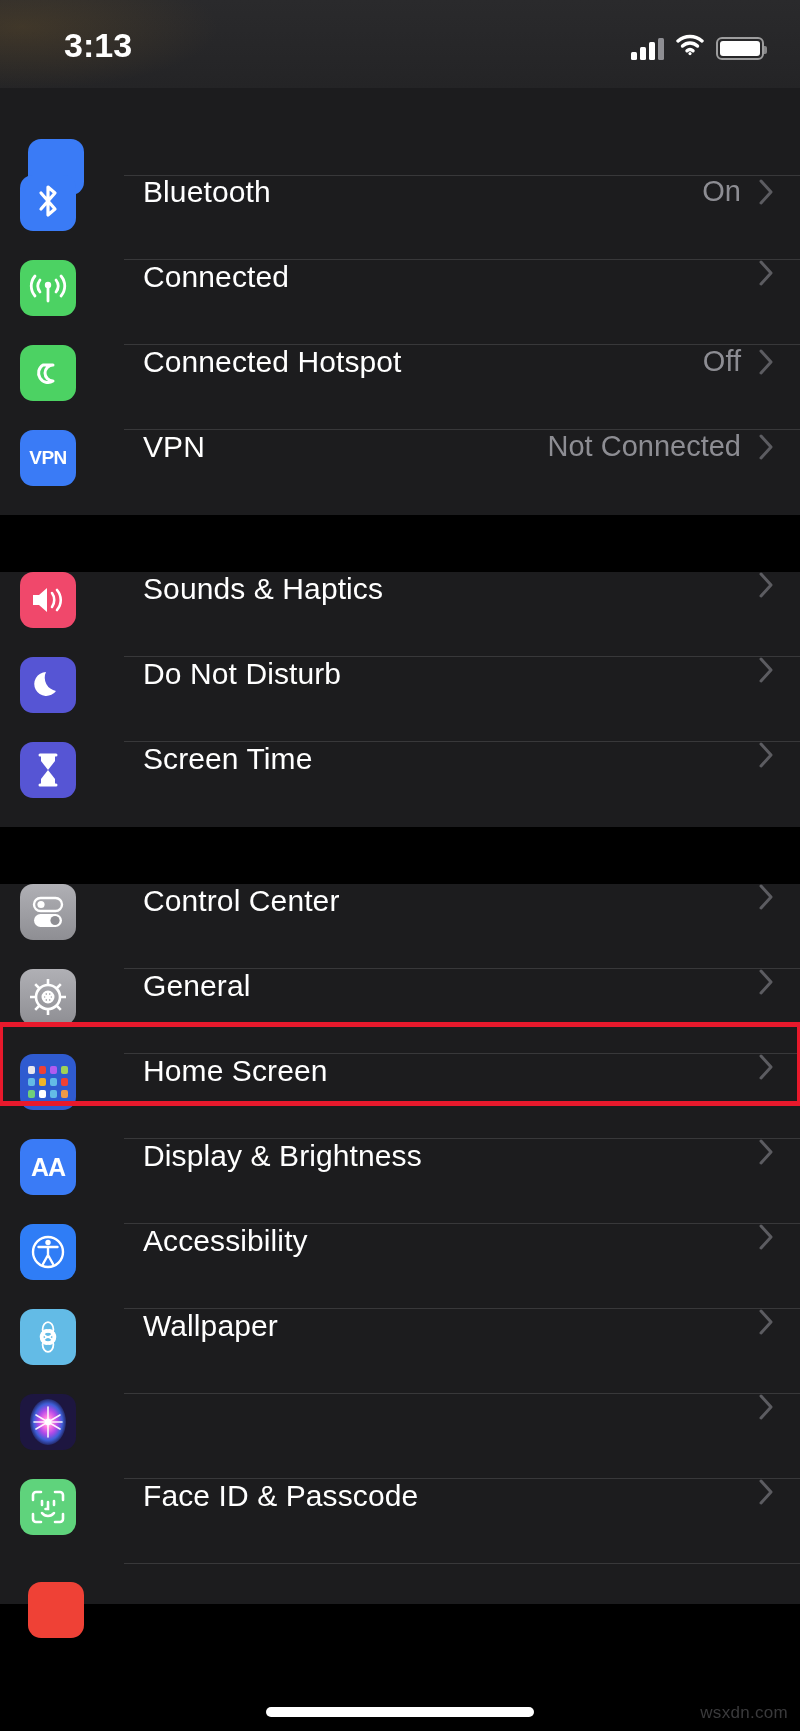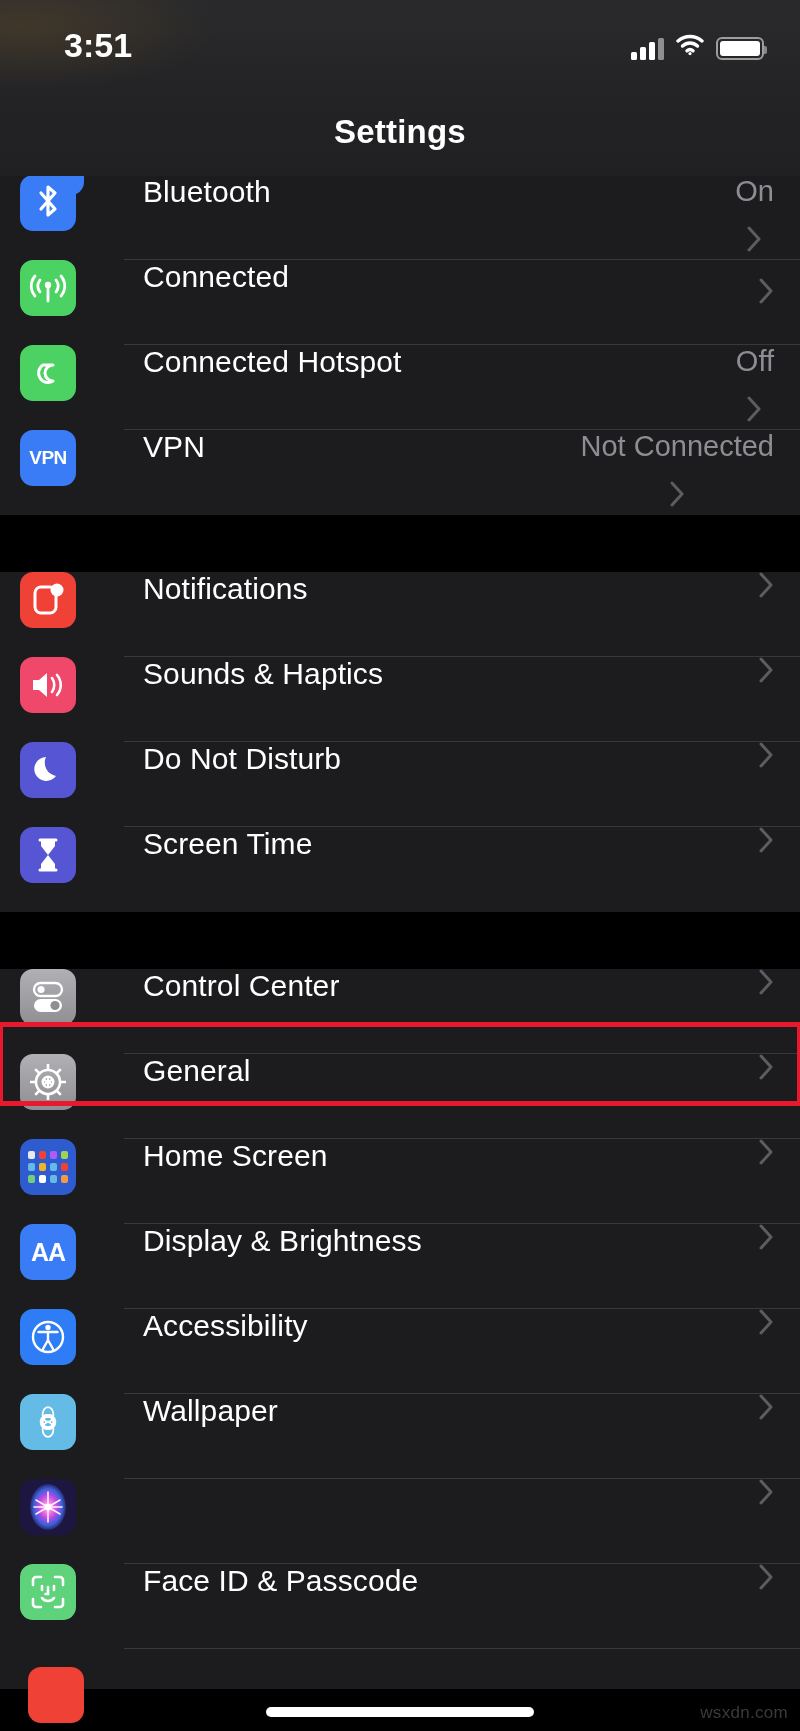--- a/index.html
+++ b/index.html
@@ -163,21 +163,20 @@
     color: #ffffff;
     letter-spacing: 0.1px;
     white-space: nowrap;
   }
   .right {
     margin-left: auto;
     display: flex;
     align-items: center;
     padding-right: 26px;
     gap: 18px;
-    flex-direction: column;
   }
   .value {
     font-size: 29px;
     color: #8d8d93;
     white-space: nowrap;
   }
   .chev {
     width: 15px; height: 26px;
     flex: 0 0 15px;
   }
@@ -350,37 +349,20 @@
               </svg>
           </div>
         </div>
       </div>
     </div>
 
     <div class="gap" style="height:57px;"></div>
 
     <div class="group">
 
-      <div class="row">
-        <div class="icon" style="background:#ef4136;">
-          <svg class="ic-svg" width="34" height="36" viewBox="0 0 34 36">
-            <rect x="4" y="5" width="21" height="26" rx="6" fill="none" stroke="#fff" stroke-width="3"></rect>
-            <circle cx="26" cy="8" r="6.5" fill="#fff"></circle>
-          </svg>
-        </div>
-        <div class="label">Notifications</div>
-        <div class="right">
-          <div class="chev">
-            <svg width="15" height="26" viewBox="0 0 15 26">
-                <path d="M2 2 L12 13 L2 24" fill="none" stroke="#5c5c61" stroke-width="3" stroke-linecap="round" stroke-linejoin="round"></path>
-              </svg>
-          </div>
-        </div>
-        <div class="sep"></div>
-      </div>
 
       <div class="row">
         <div class="icon" style="background:#f0486b;">
           <svg class="ic-svg" width="38" height="32" viewBox="0 0 38 32">
             <path d="M4 11 L10 11 L18 4 L18 28 L10 21 L4 21 Z" fill="#fff"></path>
             <path d="M23 9 C26 13 26 19 23 23" fill="none" stroke="#fff" stroke-width="2.6" stroke-linecap="round"></path>
             <path d="M28 6 C33 12 33 20 28 26" fill="none" stroke="#fff" stroke-width="2.6" stroke-linecap="round"></path>
           </svg>
         </div>
         <div class="label">Sounds &amp; Haptics</div>
@@ -624,21 +606,21 @@
       </div>
 
       <div class="row" style="height:40px;">
         <div class="partial-icon-bottom" style="background:#ef4136;"></div>
       </div>
     </div>
   </div>
 
   <div class="statusbar">
     <div class="sb-glow"></div>
-    <div class="sb-time">3:51</div>
+    <div class="sb-time">3:13</div>
     <div class="sb-right">
       <div class="signal">
         <i></i>
           <i></i>
           <i></i>
           <i></i>
       </div>
       <div>
         <svg class="wifi" viewBox="0 0 28 22">
           <path d="M2 7 C9 1 19 1 26 7" fill="none" stroke="#fff" stroke-width="3.4" stroke-linecap="round"></path>
@@ -646,22 +628,19 @@
           <path d="M11 16.8 C13 15 15 15 17 16.8" fill="none" stroke="#fff" stroke-width="3.4" stroke-linecap="round"></path>
           <circle cx="14" cy="19.6" r="1.6" fill="#fff"></circle>
         </svg>
       </div>
       <div class="battery">
           <span></span>
         </div>
     </div>
   </div>
 
-  <div class="navbar">
-    <div class="title">Settings</div>
-  </div>
 
   <div class="highlight" style="left:-2px; top:1022px; width:804px; height:84px;"></div>
 
   <div class="home-indicator"></div>
 
   <div class="watermark">wsxdn.com</div>
 </div>
 
 </body></html>

